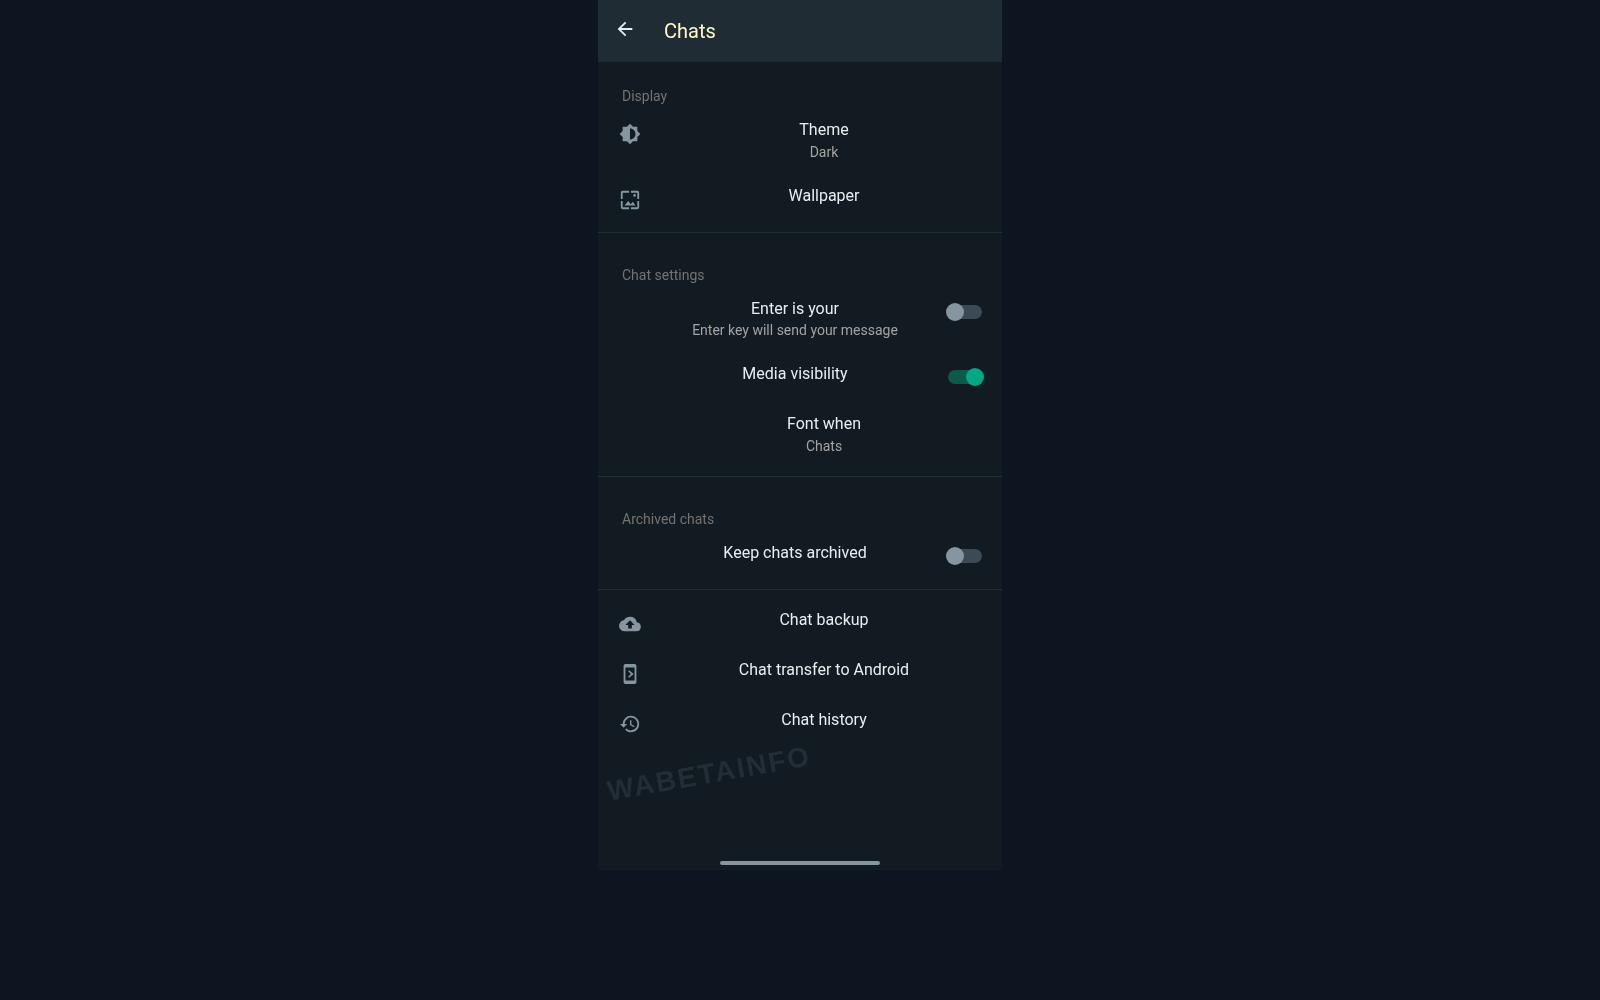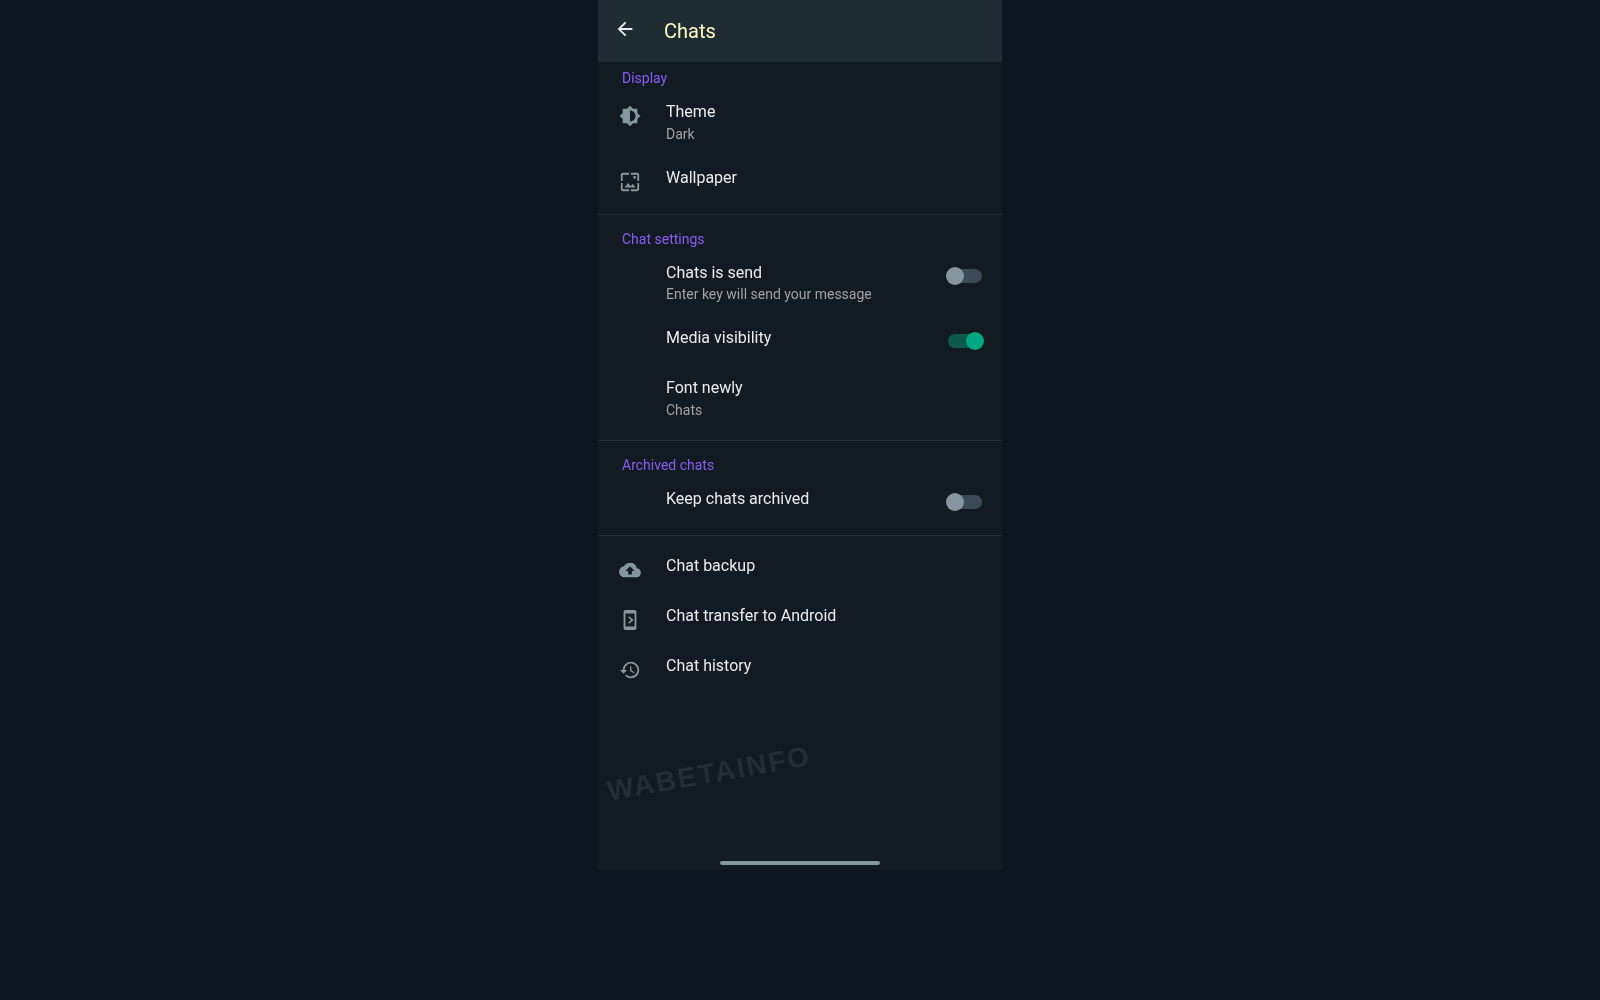--- a/index.html
+++ b/index.html
@@ -35,29 +35,30 @@
       width: 22px;
       height: 22px;
       fill: #e9edef;
     }
     .header-title {
       color: #fef9c3;
       font-size: 20px;
       font-weight: 400;
     }
     .section-header {
-      color: #8b5cf6;
+      color: #737373;
       font-size: 14px;
-      padding: 8px 24px 4px;
+      padding: 26px 24px 4px;
     }
     .row {
       display: flex;
       align-items: flex-start;
       padding: 12px 20px;
       gap: 24px;
+      text-align: center;
     }
     .row-icon {
       width: 24px;
       height: 24px;
       display: flex;
       align-items: center;
       justify-content: center;
       margin-top: 2px;
       flex-shrink: 0;
     }
@@ -182,42 +183,42 @@
     </div>
   </div>
 
   <div class="divider"></div>
 
   <div class="section-header">Chat settings</div>
 
   <div class="row">
     <div class="row-icon empty"></div>
     <div class="row-content">
-      <div class="row-title">Chats is send</div>
+      <div class="row-title">Enter is your</div>
       <div class="row-sub">Enter key will send your message</div>
     </div>
     <div class="toggle toggle-off">
         <div class="knob"></div>
       </div>
   </div>
 
   <div class="row">
     <div class="row-icon empty"></div>
     <div class="row-content">
       <div class="row-title">Media visibility</div>
     </div>
     <div class="toggle toggle-on">
         <div class="knob"></div>
       </div>
   </div>
 
   <div class="row">
     <div class="row-icon empty"></div>
     <div class="row-content">
-      <div class="row-title">Font newly</div>
+      <div class="row-title">Font when</div>
       <div class="row-sub">Chats</div>
     </div>
   </div>
 
   <div class="divider"></div>
 
   <div class="section-header">Archived chats</div>
 
   <div class="row">
     <div class="row-icon empty"></div>

